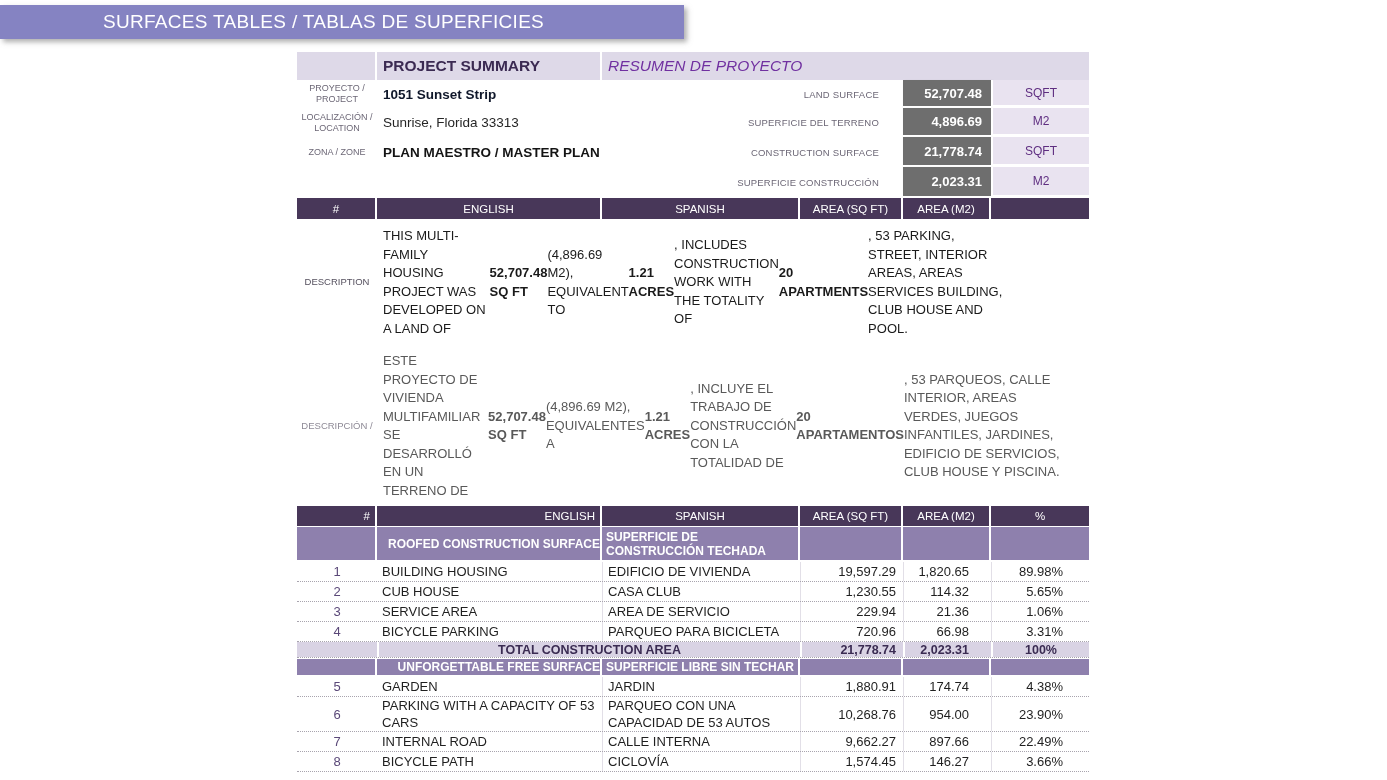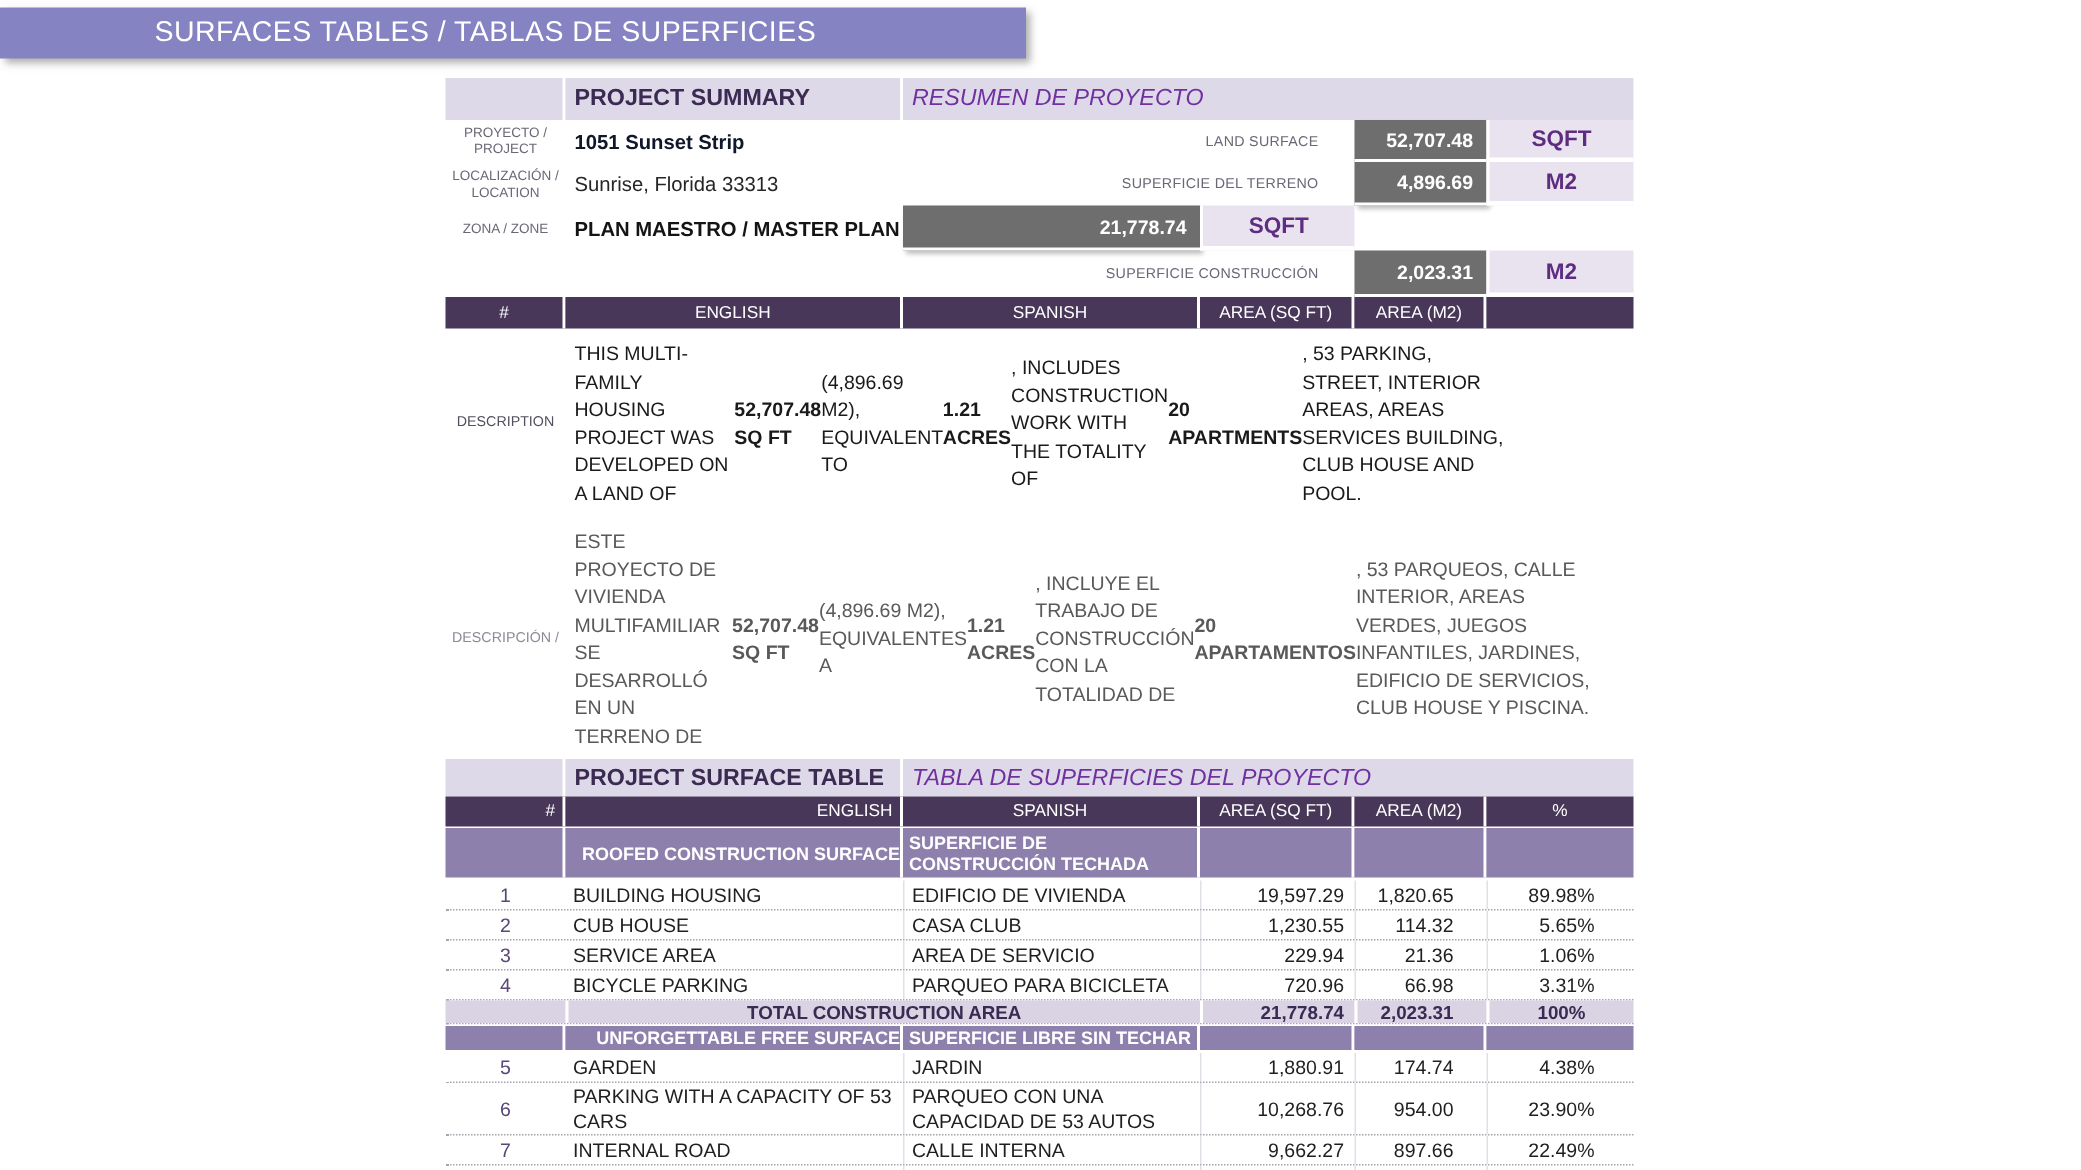--- a/index.html
+++ b/index.html
@@ -28,21 +28,21 @@
   .t-es{font-style:italic;font-size:15.5px;color:#7030a0;padding-left:6px;}
   
   .srow > div{display:flex;align-items:center;}
   .slabel{justify-content:center;text-align:center;font-size:9px;line-height:11px;color:#6c6776;padding:0 4px;}
   .sval{font-size:13.5px;padding-left:6px;color:#262626;}
   .sval.bold{font-weight:bold;color:#0f172a;}
   .sval.boldblack{font-weight:bold;color:#141414;}
   .metric{justify-content:flex-end;text-align:right;font-size:9.5px;color:#6c6776;padding-right:24px;letter-spacing:.2px;}
   .grayv{background:#6e6e6e;color:#fff;font-weight:bold;font-size:13px;justify-content:flex-end;
          padding-right:9px;border-bottom:2px solid #fff;box-shadow:2px 2px 3px rgba(0,0,0,.25);}
-  .unit{background:#e9e3f0;color:#5e2d80;font-weight:bold;font-size:15px;justify-content:center;
+  .unit{background:#e9e3f0;color:#5e2d80;font-weight:normal;font-size:12px;justify-content:center;
         border-bottom:3px solid #fff;border-left:2px solid #fff;}
   
   .dkhead{height:21px;}
   .dkhead > div{background:#483759;color:#fff;font-size:11.5px;display:flex;align-items:center;
                 justify-content:center;border-right:2px solid #fff;}
   .dkhead > div:last-child{border-right:none;}
   .dkhead .ar{justify-content:flex-end;padding-right:5px;}
   
   .drow > div{display:flex;align-items:center;}
   .dlabel{justify-content:center;text-align:center;font-size:9.5px;color:#55505e;padding:0 3px;}
@@ -101,20 +101,21 @@
     <div class="slabel">LOCALIZACIÓN / LOCATION</div>
     <div class="sval">Sunrise, Florida 33313</div>
     <div class="metric sp34">SUPERFICIE DEL TERRENO</div>
     <div class="grayv">4,896.69</div>
     <div class="unit">M2</div>
   </div>
 
   <div class="grid srow" style="height:30px">
     <div class="slabel">ZONA / ZONE</div>
     <div class="sval boldblack">PLAN MAESTRO / MASTER PLAN</div>
+    <div class="metric sp34">CONSTRUCTION SURFACE</div>
     <div class="grayv">21,778.74</div>
     <div class="unit">SQFT</div>
   </div>
 
   <div class="grid srow" style="height:31px">
     <div class="slabel"></div>
     <div class="sval"></div>
     <div class="metric sp34">SUPERFICIE CONSTRUCCIÓN</div>
     <div class="grayv">2,023.31</div>
     <div class="unit">M2</div>
@@ -148,25 +149,20 @@
         <span>ESTE PROYECTO DE VIVIENDA MULTIFAMILIAR  SE DESARROLLÓ EN UN TERRENO DE </span>
         <b>52,707.48 SQ FT</b>
         <span> (4,896.69 M2), EQUIVALENTES A </span>
         <b>1.21 ACRES</b>
         <span>,  INCLUYE EL TRABAJO DE CONSTRUCCIÓN CON LA TOTALIDAD DE </span>
         <b>20 APARTAMENTOS</b>
         <span>, 53 PARQUEOS, CALLE INTERIOR, AREAS VERDES, JUEGOS INFANTILES, JARDINES, EDIFICIO DE SERVICIOS, CLUB HOUSE Y PISCINA.</span>
       </div>
   </div>
 
-  <div class="grid lavrow" style="height:25px">
-    <div></div>
-    <div class="t-en">PROJECT SURFACE TABLE</div>
-    <div class="t-es sp36">TABLA DE SUPERFICIES DEL PROYECTO</div>
-  </div>
 
   <div class="grid dkhead" style="height:20px">
     <div class="ar">#</div>
     <div class="ar">ENGLISH</div>
     <div>SPANISH</div>
     <div>AREA  (SQ FT)</div>
     <div>AREA (M2)</div>
     <div>%</div>
   </div>
 

